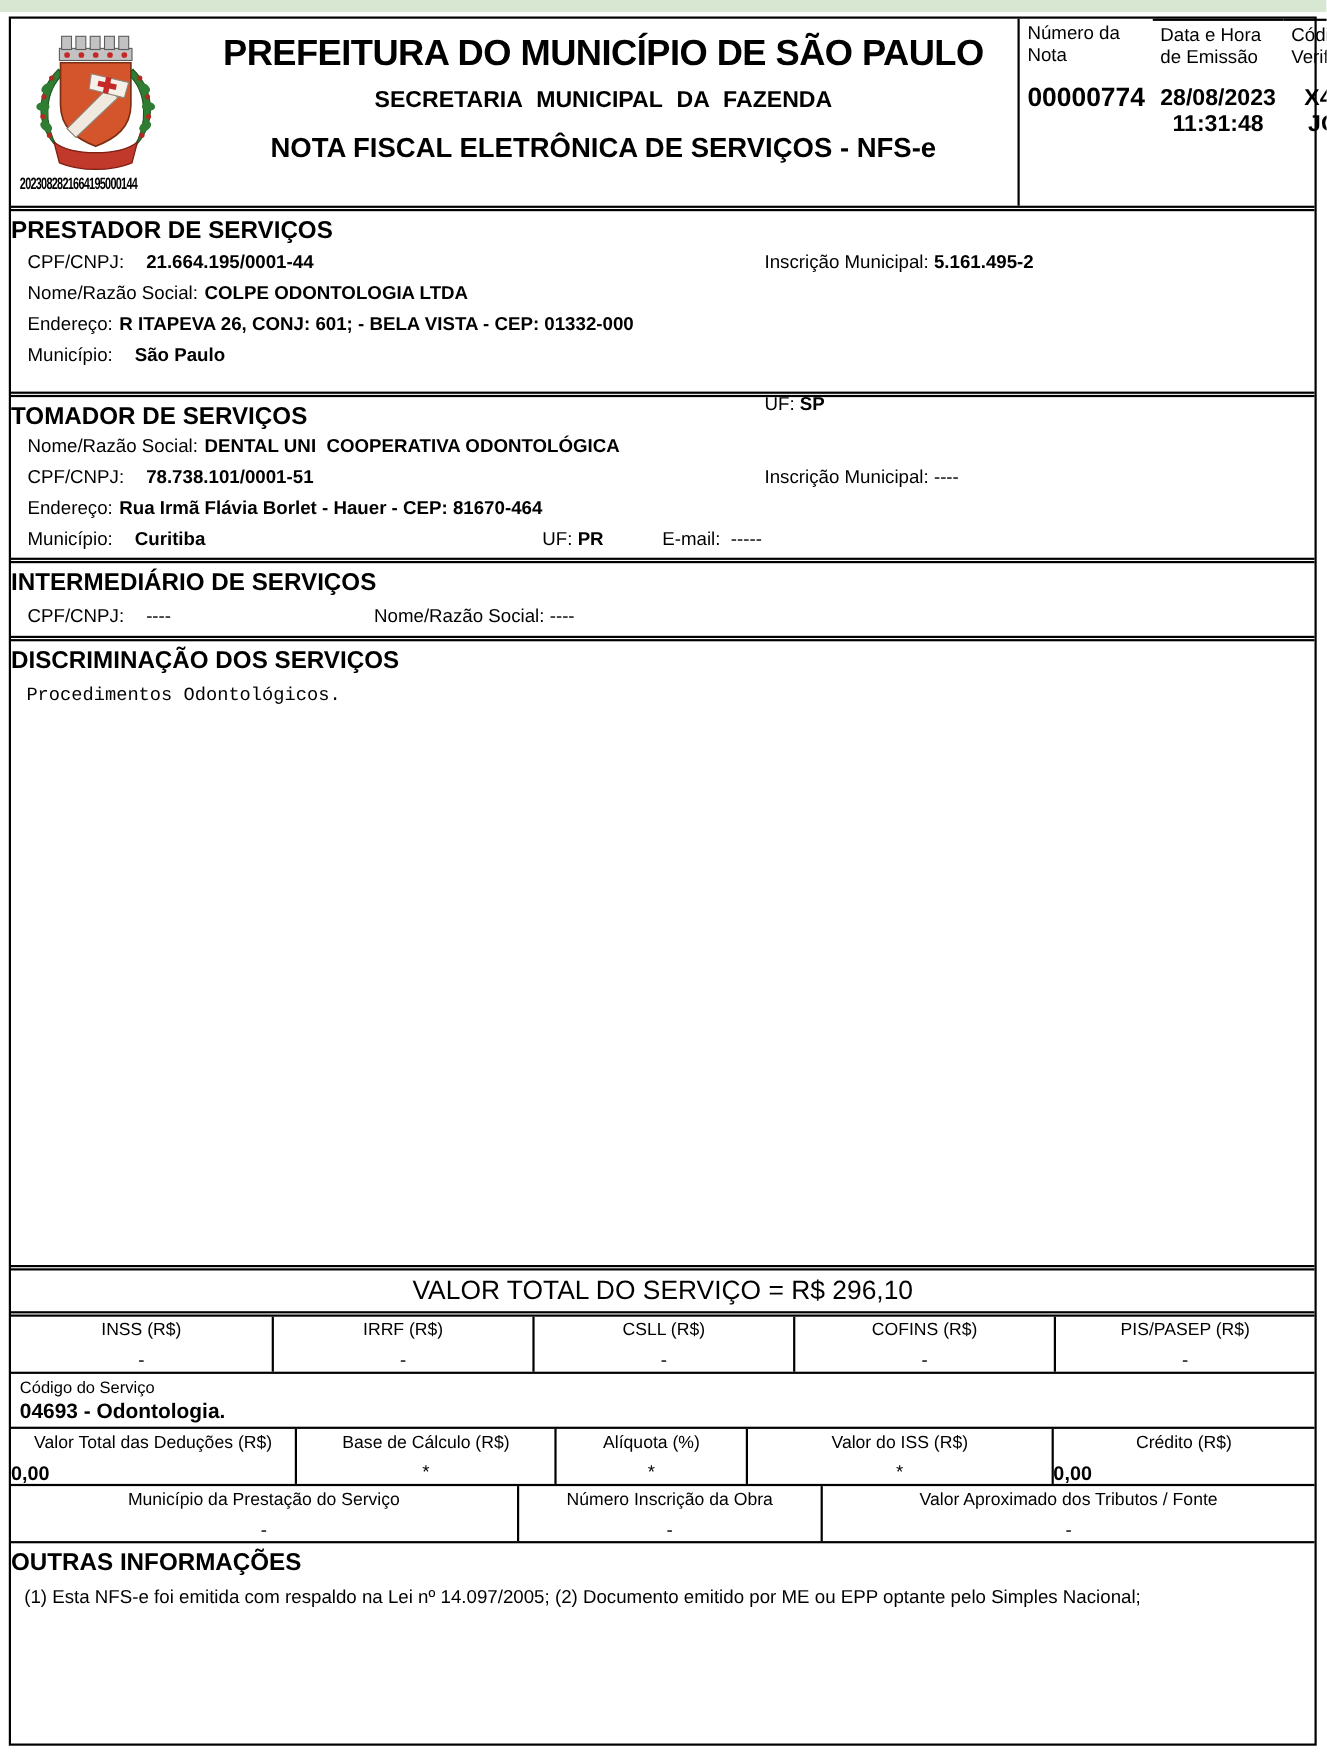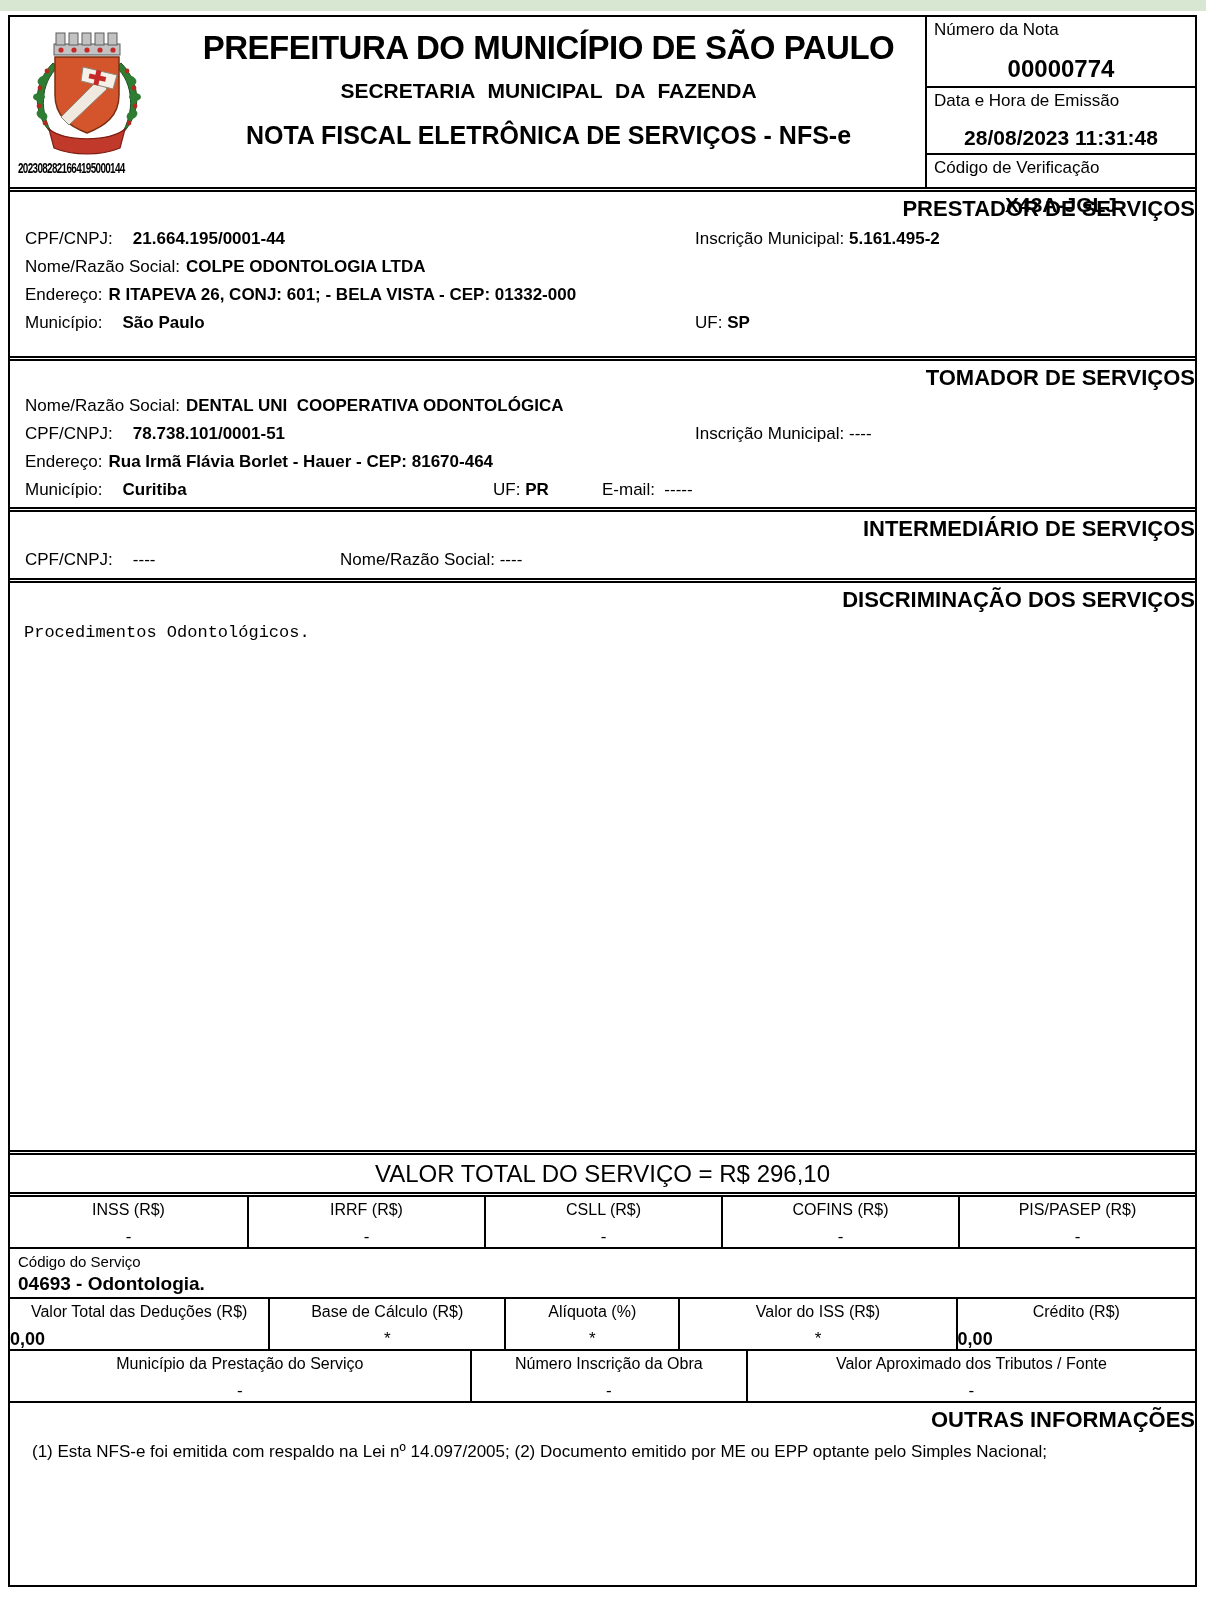--- a/index.html
+++ b/index.html
@@ -20,30 +20,30 @@
   .logo-wrap{width:162px;position:relative;flex:0 0 auto;}
   .logo{position:absolute;left:16px;top:8px;}
   .barcode-num{
     position:absolute;left:8px;top:142px;font-weight:bold;font-size:15px;
     letter-spacing:-1px;transform:scaleX(0.66);transform-origin:left center;white-space:nowrap;
   }
   .titles{flex:1;text-align:center;padding-top:12px;}
   .t1{font-size:33px;font-weight:bold;letter-spacing:-0.5px;margin:0;}
   .t2{font-size:21px;font-weight:bold;word-spacing:7px;margin:12px 0 0 0;}
   .t3{font-size:25px;font-weight:bold;margin:18px 0 0 0;}
-  .meta{width:268px;flex:0 0 auto;border-left:2px solid #000;display:flex;flex-direction:column;}
+  .meta{width:268px;flex:0 0 auto;border-left:2px solid #000;display:flex;flex-direction:row;}
   .meta-cell{flex:1;padding:3px 7px;}
   .meta-cell + .meta-cell{border-top:2px solid #000;}
   .meta-lbl{font-size:17px;}
   .meta-val{font-size:21px;font-weight:bold;text-align:center;margin-top:15px;}
   .meta-val.big{font-size:24px;}
 
   
   .sec{position:relative;flex:0 0 auto;}
-  .sec-title{font-size:22px;font-weight:bold;text-align:right;padding-top:4px;}
+  .sec-title{font-size:22px;font-weight:bold;text-align:left;padding-top:4px;}
   .row{position:absolute;left:0;width:100%;height:28px;line-height:28px;font-size:17px;white-space:nowrap;}
   .lbl{margin-left:15px;}
   .val{font-weight:bold;white-space:pre-wrap;}
   .gap-s{margin-left:6px;}
   .gap-l{margin-left:20px;}
   .abs{position:absolute;margin-left:0;}
 
   
   .disc{flex:1 1 auto;}
   .disc-text{
@@ -59,21 +59,21 @@
   .cell-lbl{font-size:16px;text-align:center;padding-top:4px;}
   .cell-val{font-size:17px;text-align:center;padding-top:8px;}
   .cell-val.bold-right{font-weight:bold;text-align:left;padding-right:8px;font-size:18px;}
   .tax-row{height:50px;}
   .tax-row .cell{flex:0 0 20%;}
   .cod-row{height:48px;flex:0 0 auto;}
   .cod-lbl{font-size:15px;padding:4px 0 0 8px;}
   .cod-val{font-size:19px;font-weight:bold;padding:3px 0 0 8px;}
   .ded-row{height:50px;}
   .ext-row{height:50px;}
-  .outras{height:182px;flex:0 0 auto;padding-left:10px;}
+  .outras{height:182px;flex:0 0 auto;}
   .outras-text{font-size:17px;line-height:1.55;margin:6px 12px 0 12px;}
 </style>
 </head>
 <body>
 
 <div class="green-strip"></div>
 
 <div class="doc">
 
   <div class="sec hdr">
@@ -149,21 +149,21 @@
       <span class="abs" style="left:685px;"><span>Inscrição Municipal:</span> <b class="val">5.161.495-2</b></span>
     </div>
     <div class="row" style="top:61px;">
       <span class="lbl">Nome/Razão Social:</span><b class="val gap-s">COLPE ODONTOLOGIA LTDA</b>
     </div>
     <div class="row" style="top:89px;">
       <span class="lbl">Endereço:</span><b class="val gap-s">R ITAPEVA 26, CONJ: 601; - BELA VISTA - CEP: 01332-000</b>
     </div>
     <div class="row" style="top:117px;">
       <span class="lbl">Município:</span><b class="val gap-l">São Paulo</b>
-      <span class="abs" style="left:685px;"><span>UF:</span> <b class="val">SP</b></span>
+      <span class="abs" style="left:685px;margin-top:45px;"><span>UF:</span> <b class="val">SP</b></span>
     </div>
   </div>
 
   <div class="sec sep-double" style="height:146px;">
     <div class="sec-title">TOMADOR DE SERVIÇOS</div>
     <div class="row" style="top:31px;">
       <span class="lbl">Nome/Razão Social:</span><b class="val gap-s">DENTAL UNI  COOPERATIVA ODONTOLÓGICA</b>
     </div>
     <div class="row" style="top:59px;">
       <span class="lbl">CPF/CNPJ:</span><b class="val gap-l">78.738.101/0001-51</b>

